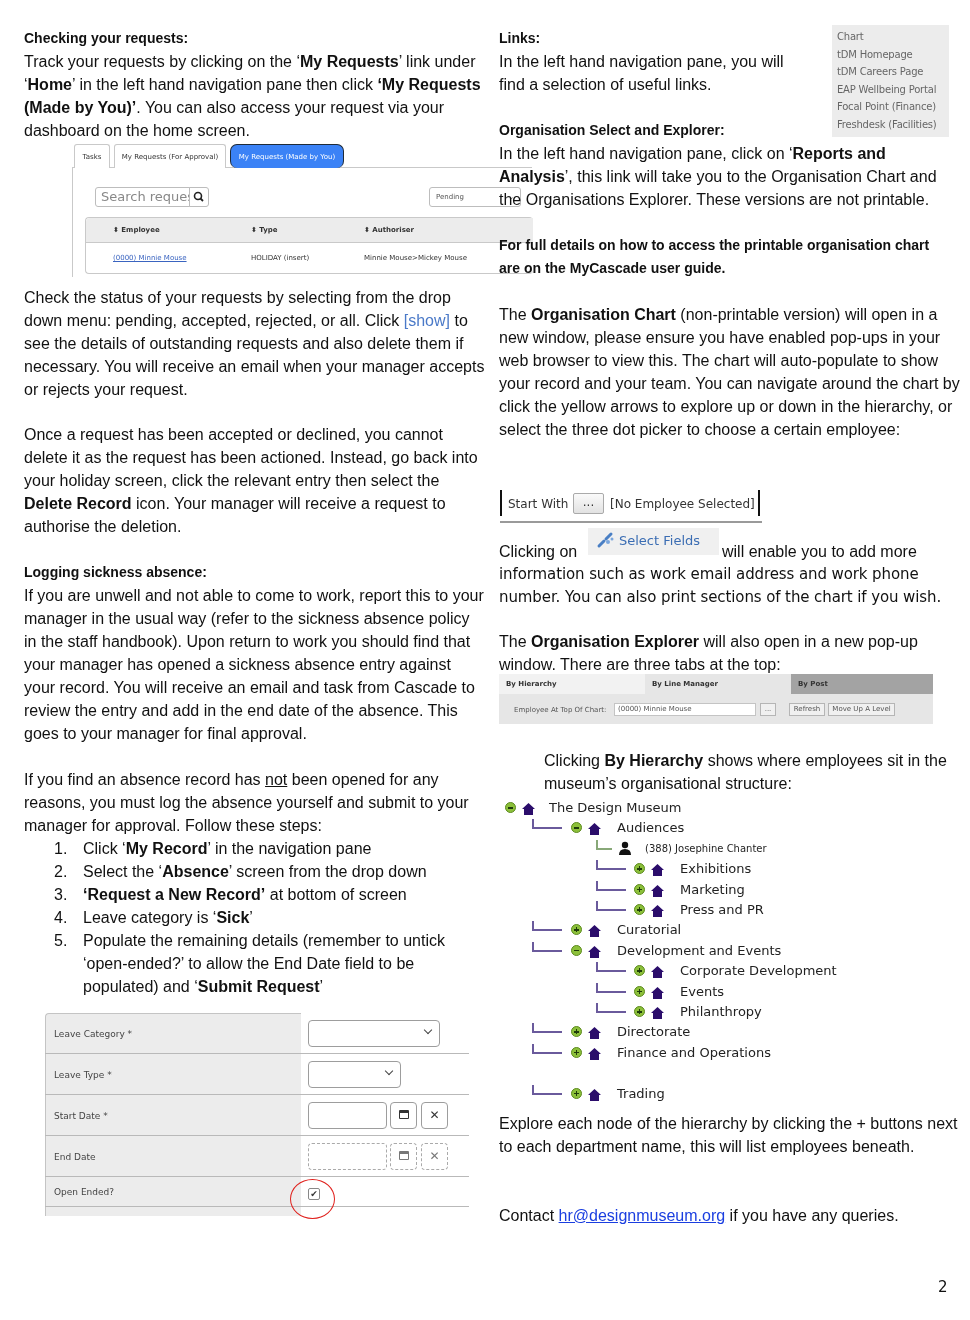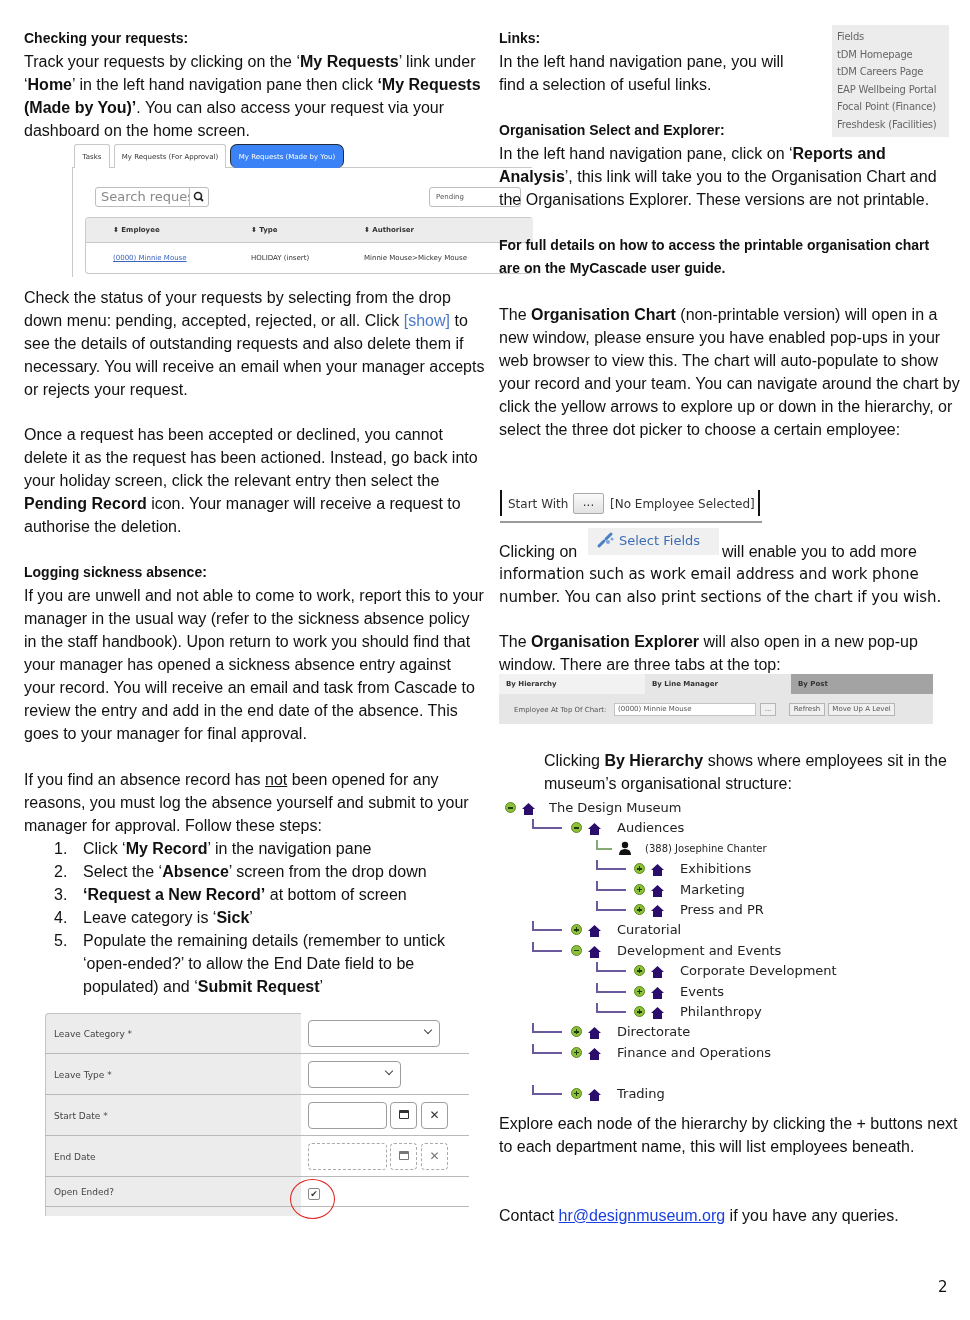--- a/index.html
+++ b/index.html
@@ -117,21 +117,21 @@
         <div class="req-td" style="left:278px;">Minnie Mouse&gt;Mickey Mouse</div>
       </div>
     </div>
   </div>
 </div>
 
 <div class="abs para" style="left:24px; top:286px; width:462px;">
   <span>Check the status of your requests by selecting from the drop down menu: pending, accepted, rejected, or all. Click </span><span class="link-blue">[show]</span><span> to see the details of outstanding requests and also delete them if necessary. You will receive an email when your manager accepts or rejects your request.</span>
 </div>
 <div class="abs para" style="left:24px; top:423px; width:462px;">
-  <span>Once a request has been accepted or declined, you cannot delete it as the request has been actioned. Instead, go back into your holiday screen, click the relevant entry then select the </span><b>Pending Record</b><span> icon. Your manager will receive a request to authorise the deletion.</span>
+  <span>Once a request has been accepted or declined, you cannot delete it as the request has been actioned. Instead, go back into your holiday screen, click the relevant entry then select the </span><b>Delete Record</b><span> icon. Your manager will receive a request to authorise the deletion.</span>
 </div>
 
 <div class="abs h" style="left:24px; top:561px;">Logging sickness absence:</div>
 <div class="abs para" style="left:24px; top:584px; width:462px;">If you are unwell and not able to come to work, report this to your manager in the usual way (refer to the sickness absence policy in the staff handbook). Upon return to work you should find that your manager has opened a sickness absence entry against your record. You will receive an email and task from Cascade to review the entry and add in the end date of the absence. This goes to your manager for final approval.</div>
 <div class="abs para" style="left:24px; top:768px; width:462px;">
   <span>If you find an absence record has </span><u class="ul">not</u><span> been opened for any reasons, you must log the absence yourself and submit to your manager for approval. Follow these steps:</span>
 </div>
 <ol class="steps abs para" style="left:24px; top:837px; width:462px;">
   <li><span class="num">1.</span><span>Click ‘</span><b>My Record</b><span>’ in the navigation pane</span></li>
   <li><span class="num">2.</span><span>Select the ‘</span><b>Absence</b><span>’ screen from the drop down</span></li>
@@ -170,21 +170,21 @@
 
   <div class="flabel" style="top:172px;">Open Ended?</div>
   <div class="fcheck"><span>✔</span></div>
   <div class="redcircle"></div>
 </div>
 
 <div class="abs h" style="left:499px; top:27px;">Links:</div>
 <div class="abs para" style="left:499px; top:50px; width:310px;">In the left hand navigation pane, you will find a selection of useful links.</div>
 
 <div class="links-panel">
-  <div>Fields</div>
+  <div>Chart</div>
   <div>tDM Homepage</div>
   <div>tDM Careers Page</div>
   <div>EAP Wellbeing Portal</div>
   <div>Focal Point (Finance)</div>
   <div>Freshdesk (Facilities)</div>
 </div>
 
 <div class="abs h" style="left:499px; top:119px;">Organisation Select and Explorer:</div>
 <div class="abs para" style="left:499px; top:142px; width:462px;">
   <span>In the left hand navigation pane, click on ‘</span><b>Reports and Analysis</b><span>’, this link will take you to the Organisation Chart and the Organisations Explorer. These versions are not printable.</span>

